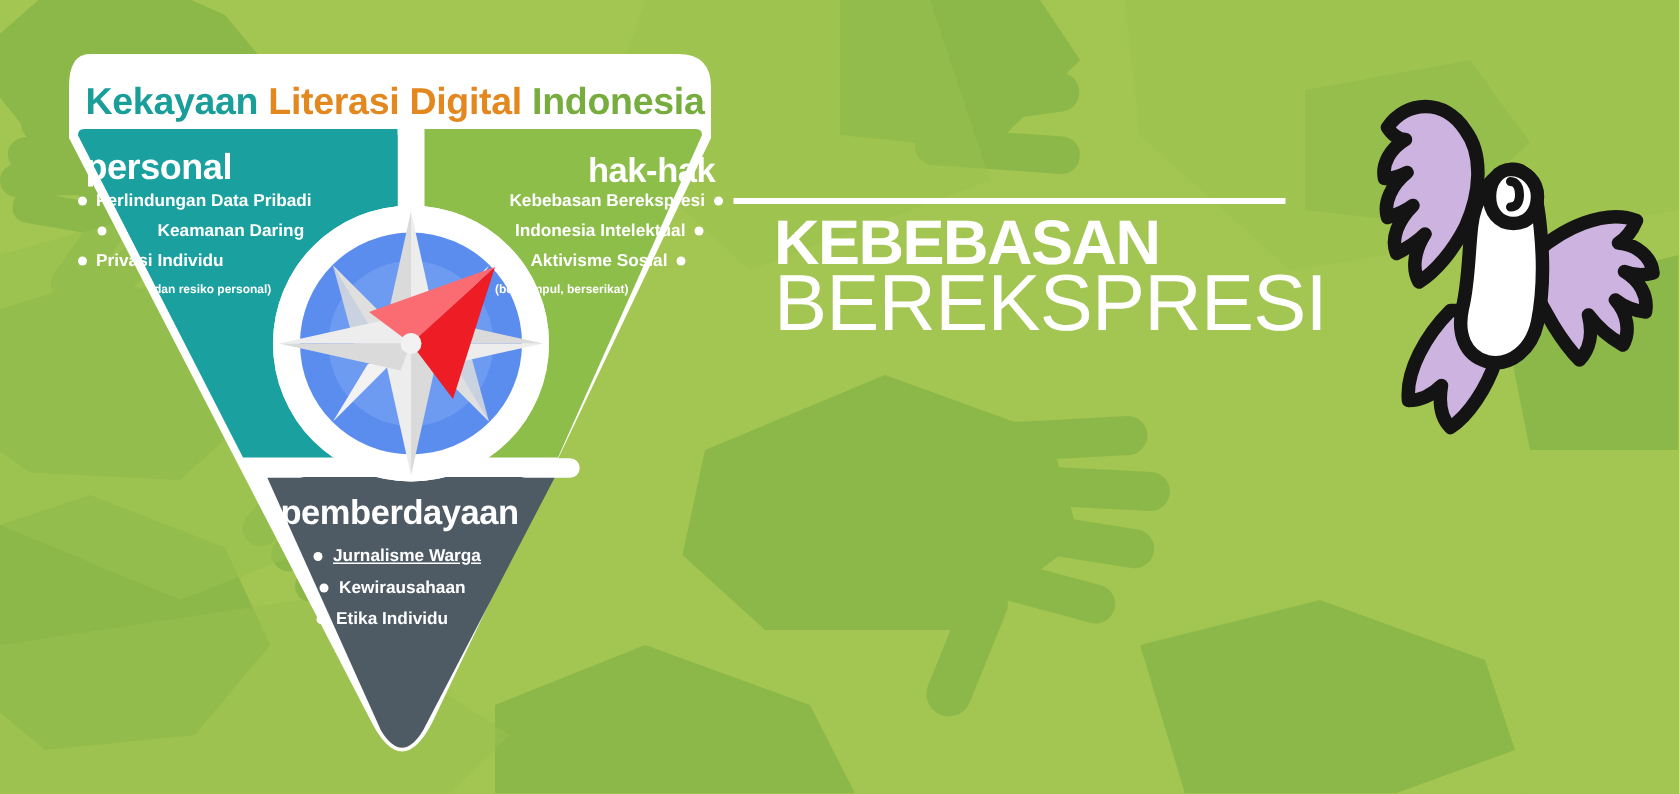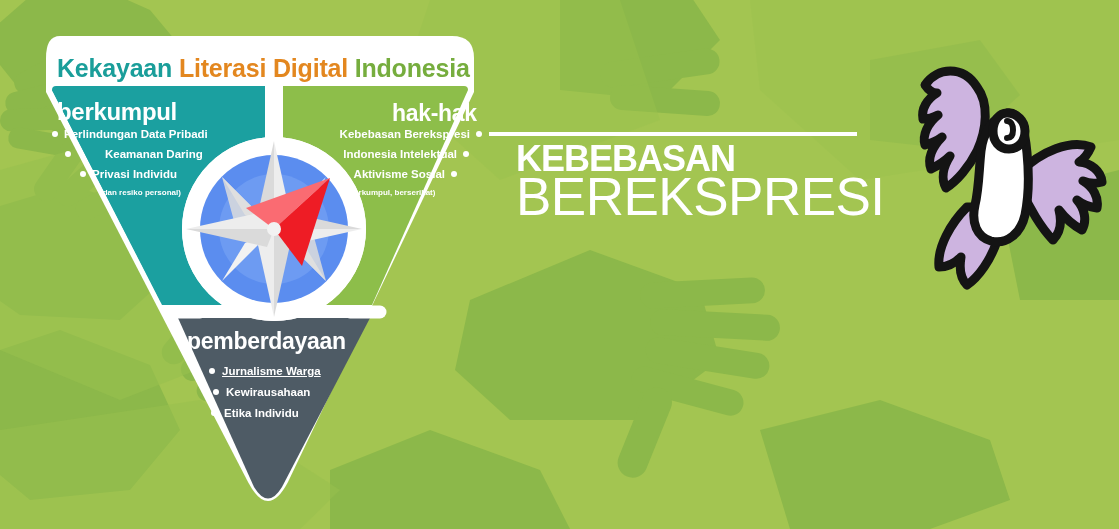--- a/index.html
+++ b/index.html
@@ -46,50 +46,50 @@
     width:6px;height:6px;border-radius:50%;
     background:#fff;flex:0 0 auto;
   }
 
   
   #list-proteksi{left:52px;top:128px;}
   #list-proteksi .row{margin-bottom:8px;text-align:center;}
   #list-proteksi .dot{margin-right:6px;}
   #list-proteksi .row:nth-child(1){margin-left:0px;}
   #list-proteksi .row:nth-child(2){margin-left:13px;gap:28px;}
-  #list-proteksi .row:nth-child(3){margin-left:28px;}
+  #list-proteksi .row:nth-child(3){}
   .sublabel{
     font-size:8px;font-weight:bold;color:#fff;
     margin-top:1px;margin-left:48px;white-space:nowrap;
   }
 
   
   #list-hak{left:330px;top:128px;width:152px;}
   #list-hak .row{justify-content:flex-end;margin-bottom:8px;}
   #list-hak .dot{margin-left:6px;}
   #list-hak .row:nth-child(1){margin-right:0px;}
   #list-hak .row:nth-child(2){margin-right:13px;}
   #list-hak .row:nth-child(3){margin-right:25px;}
-  #list-hak .sublabel{text-align:center;margin-left:0;margin-right:30px;}
+  #list-hak .sublabel{text-align:left;margin-left:0;margin-right:30px;}
 
   
   #list-pemberdayaan{left:205px;top:365px;}
   #list-pemberdayaan .row{margin-bottom:9px;}
   #list-pemberdayaan .dot{margin-right:7px;}
   #list-pemberdayaan .row:nth-child(1){margin-left:4px;text-decoration:underline;}
   #list-pemberdayaan .row:nth-child(2){margin-left:8px;}
   #list-pemberdayaan .row:nth-child(3){margin-left:6px;}
 
   
   .rule{
     position:absolute;left:489px;top:132px;width:368px;height:4px;
     background:#ffffff;z-index:5;
   }
   .headline{position:absolute;left:516px;top:142px;z-index:6;color:#fff;}
-  .hl-1{font-size:36px;font-weight:bold;letter-spacing:-1px;line-height:0.95;}
+  .hl-1{font-size:42px;font-weight:bold;letter-spacing:-1px;line-height:0.95;}
   .hl-2{font-size:53px;font-weight:normal;letter-spacing:-0.5px;line-height:0.95;margin-top:-4px;}
 
   
   .dove{position:absolute;left:895px;top:55px;width:215px;height:235px;z-index:6;}
 </style>
 </head>
 <body>
 
 <div id="stage">
 
@@ -206,21 +206,21 @@
       <circle cx="274" cy="229" r="7" fill="#f2f2f2"></circle>
     </g>
   </svg>
 
   <div class="title-wrap">
     <span class="t-teal">Kekayaan</span>
     <span class="t-orange">Literasi Digital</span>
     <span class="t-green">Indonesia</span>
   </div>
 
-  <div class="panel-head" id="head-proteksi">berkumpul</div>
+  <div class="panel-head" id="head-proteksi">personal</div>
   <div class="panel-head" id="head-hak">hak-hak</div>
   <div class="panel-head" id="head-pemberdayaan">pemberdayaan</div>
 
   <div class="blist" id="list-proteksi">
     <div class="row">
       <span class="dot"></span>
       <span>Perlindungan Data Pribadi</span>
     </div>
     <div class="row">
       <span class="dot"></span>

